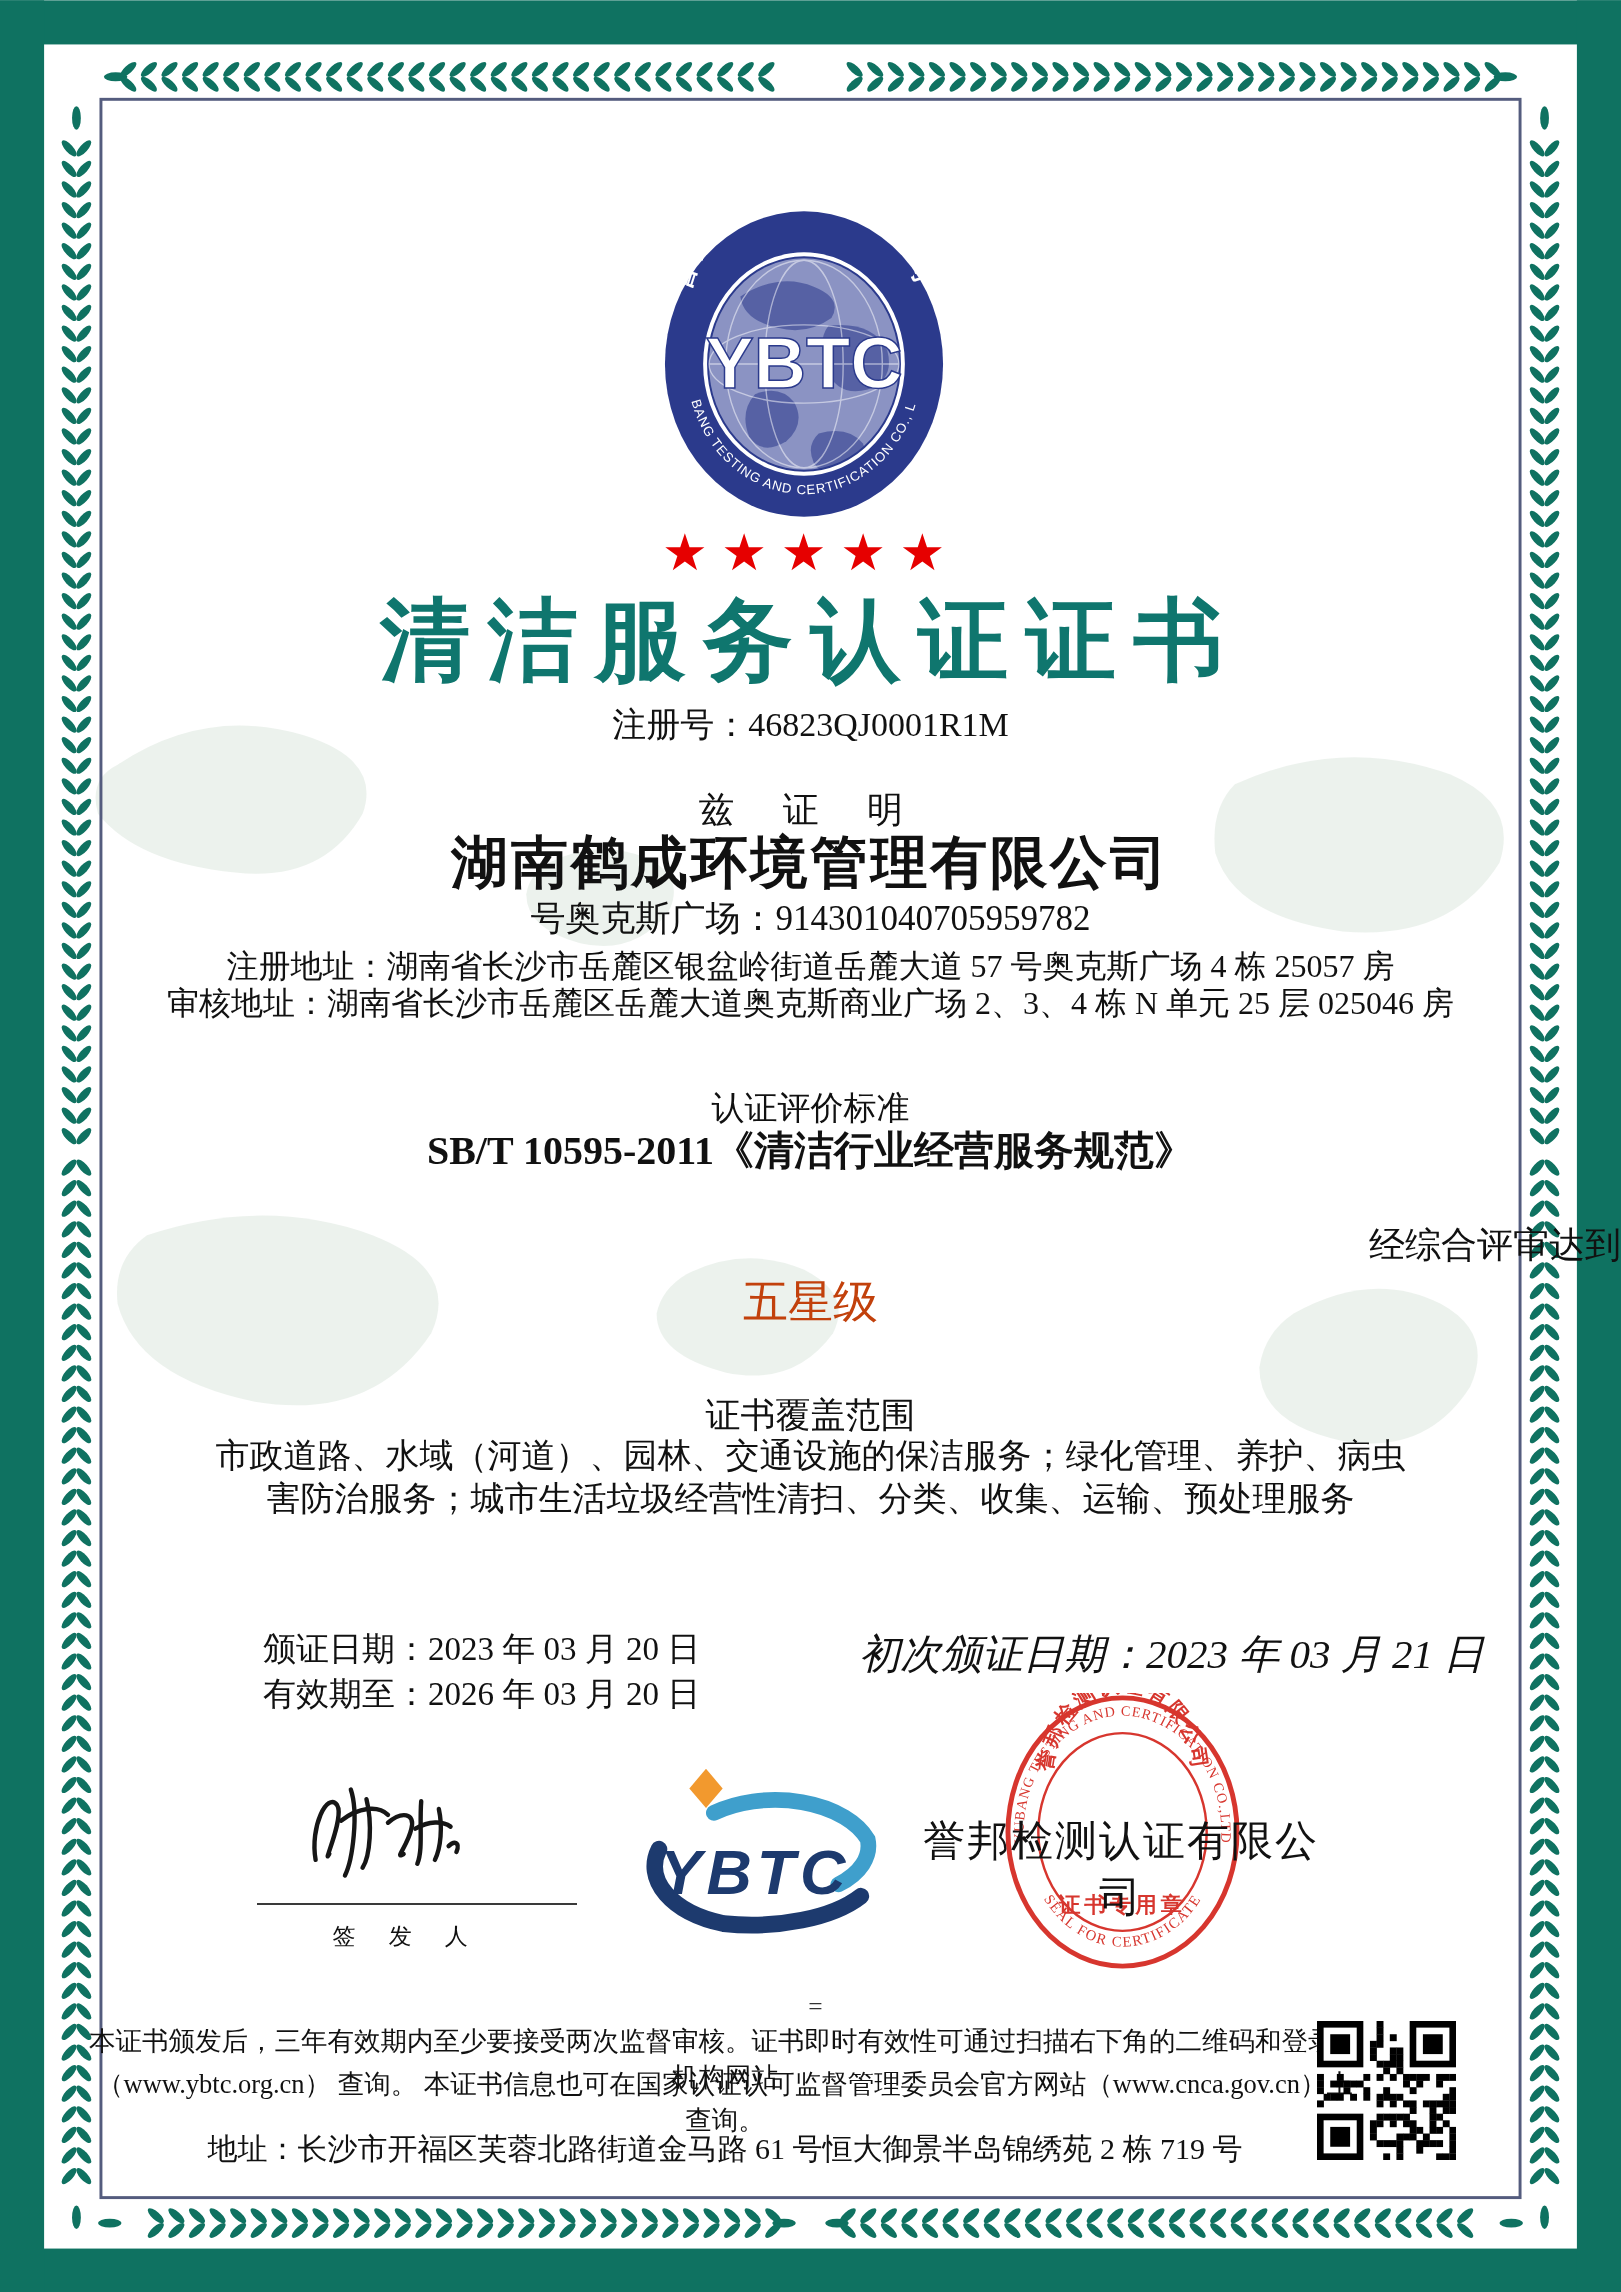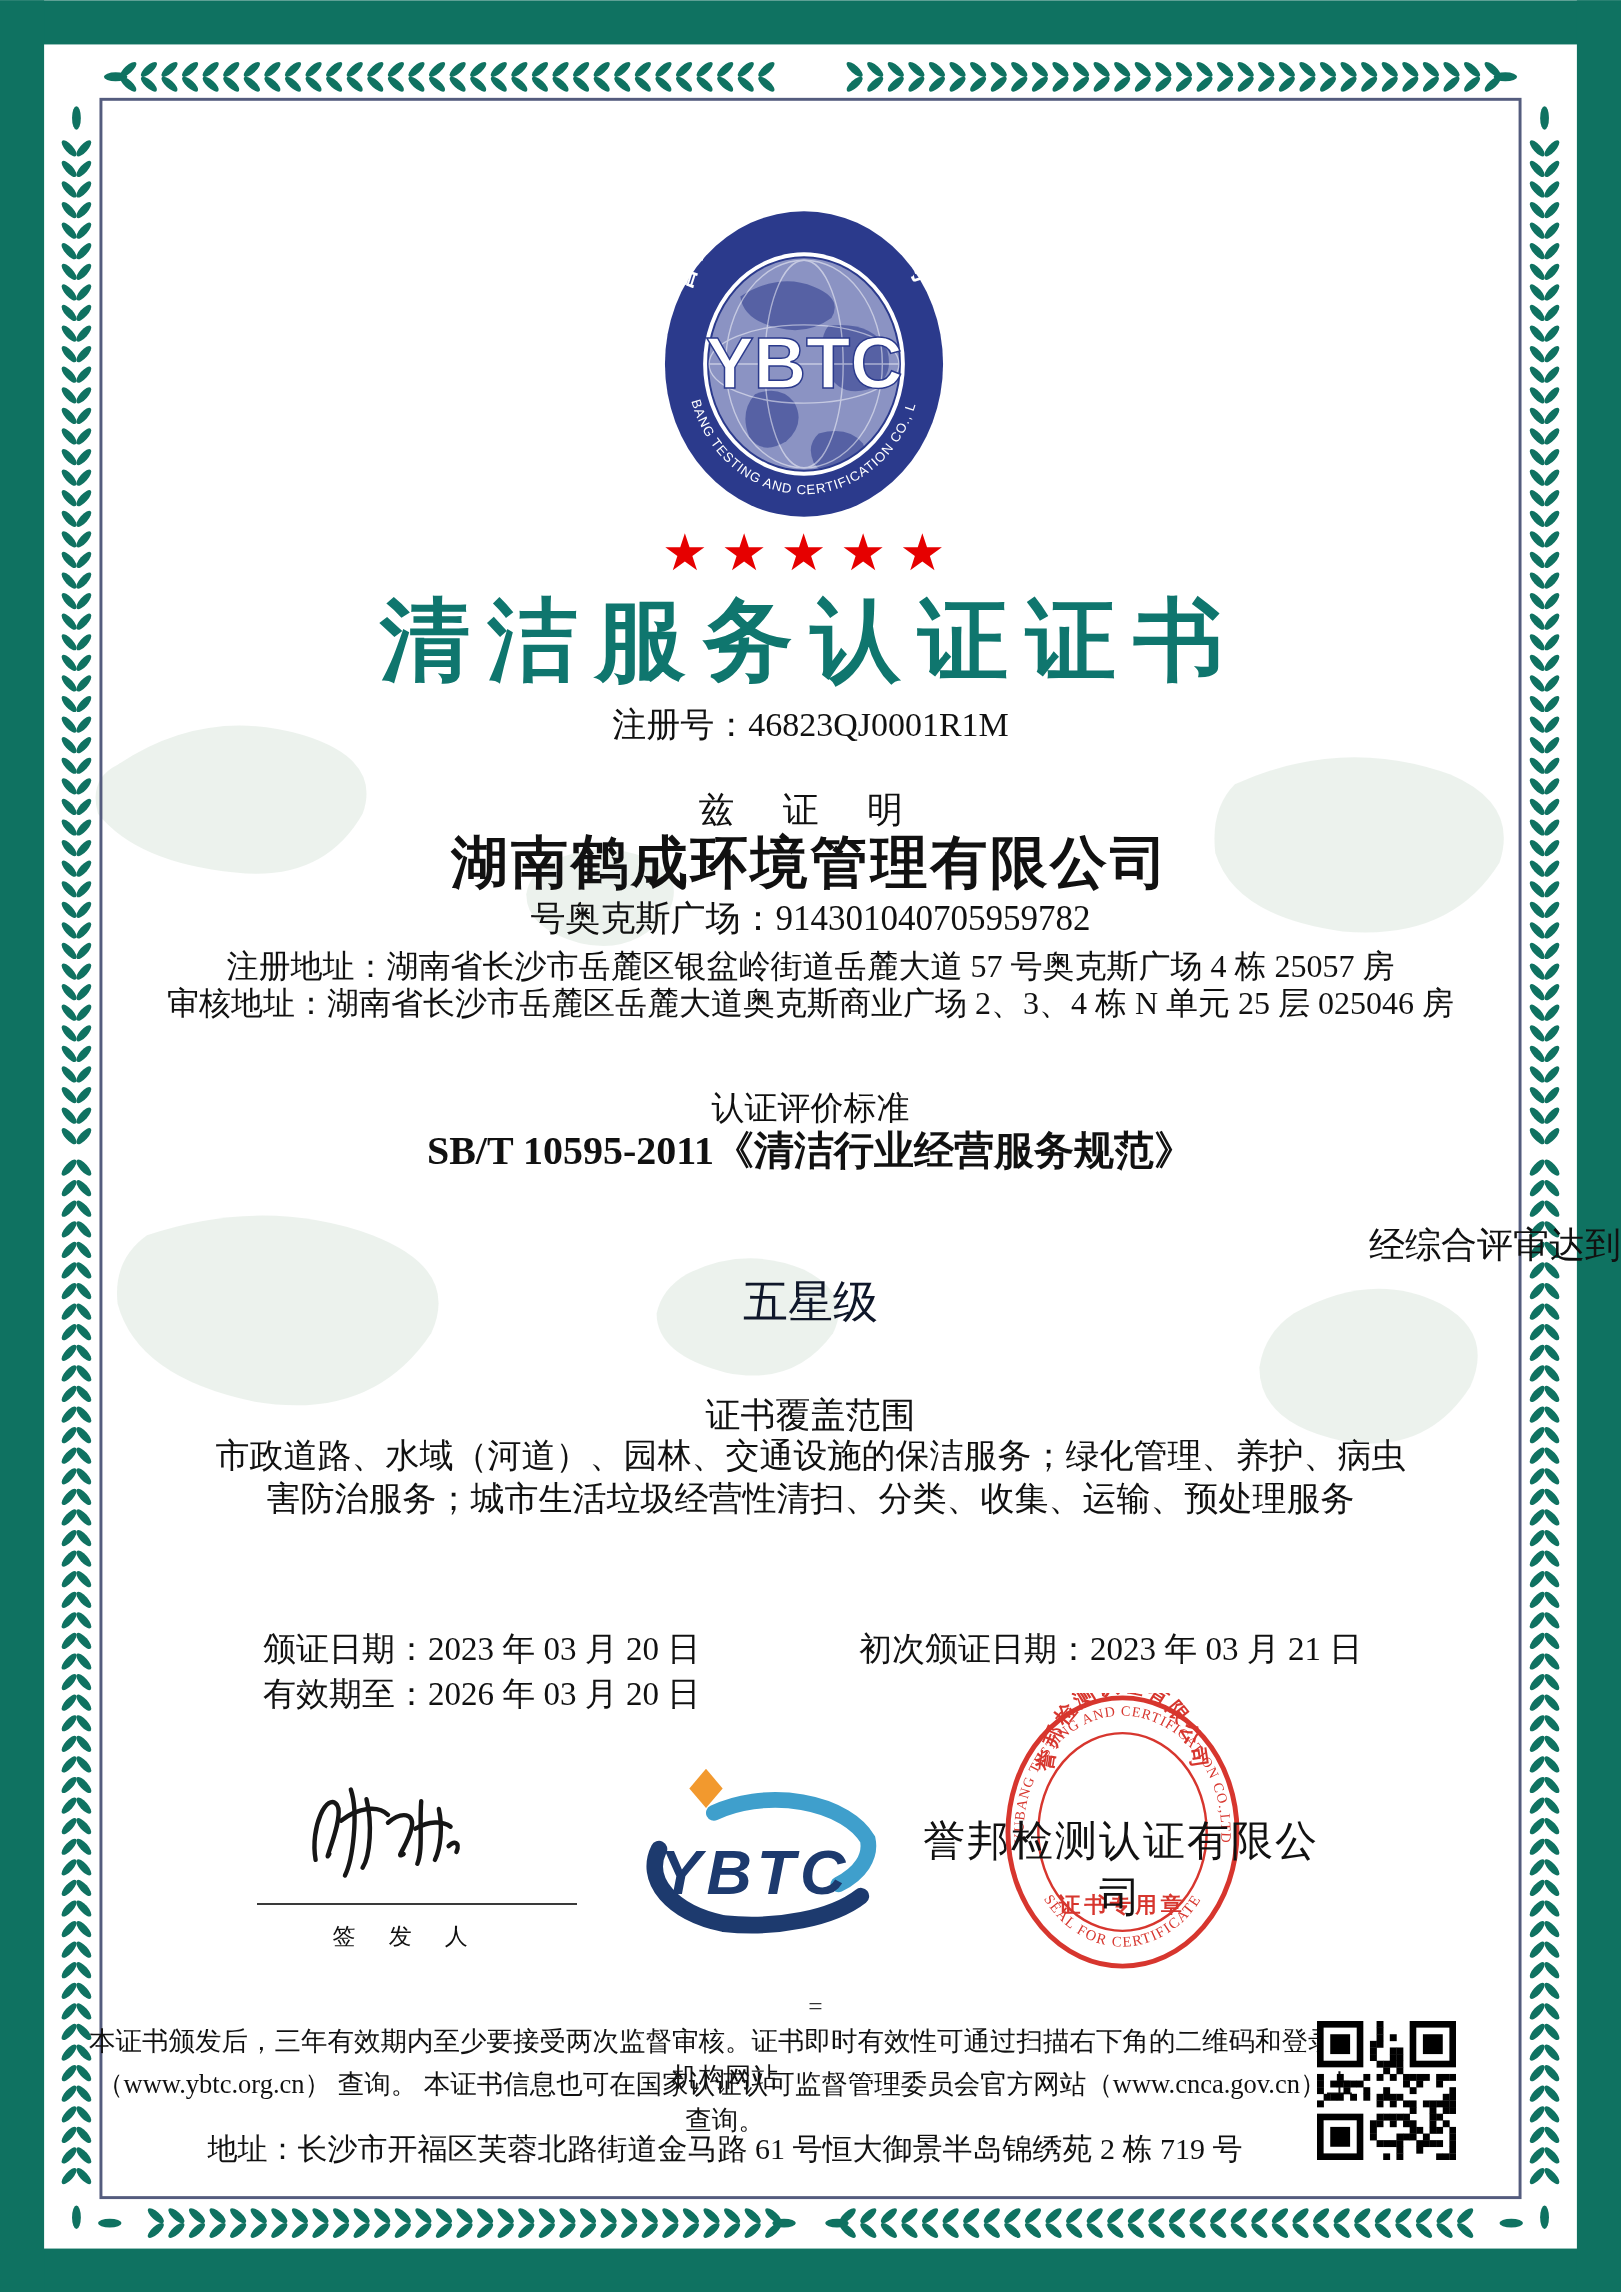--- a/index.html
+++ b/index.html
@@ -19,27 +19,27 @@
   .title{top:580px; font-family:"Liberation Sans","DejaVu Sans",sans-serif; font-weight:bold; font-size:90px; letter-spacing:17.6px; color:#0f766e;}
   .regno{top:702px; font-size:34px;}
   .certify{top:786px; font-size:36px; letter-spacing:19.6px;}
   .company{top:825px; font-family:"Liberation Sans","DejaVu Sans",sans-serif; font-weight:bold; font-size:57px; letter-spacing:2.9px;}
   .creditcode{top:895px; font-size:35px;}
   .addr1{top:945px; font-size:32px;}
   .addr2{top:982px; font-size:32px;}
   .stdlabel{top:1086px; font-size:33px;}
   .standard{top:1123px; font-size:40px; font-weight:bold;}
   .reviewlabel{top:1221px; font-size:36px;text-align:right;}
-  .rating{top:1272px; font-size:45px; color:#0f172a;}
+  .rating{top:1272px; font-size:45px; color:#c2410c;}
   .scopelabel{top:1392px; font-size:35px;}
   .scope1{top:1433px; font-size:34px;}
   .scope2{top:1476px; font-size:34px;}
   .issuedate{left:263px; top:1627px; font-size:33px;}
   .validuntil{left:263px; top:1672px; font-size:33px;}
-  .firstissue{left:859px; top:1627px; font-size:33px;}
+  .firstissue{left:859px; top:1627px; font-size:41px;font-style:italic;}
   .sigline{left:257px; top:1903px; width:320px; height:2px; background:#3a3a3a;}
   .signer{left:304px; top:1921px; width:206px; text-align:center; font-size:23px; letter-spacing:13.7px;}
   .issuer{left:919px; top:1813px; width:404px; text-align:center; font-size:42px; letter-spacing:2px; z-index:4;}
   .eqmark{top:1992px; left:796px; width:39px; text-align:center; font-size:25.5px; color:#333;}
   .f1{top:2023px; left:88px; width:1274px; text-align:center; font-size:26.5px;}
   .f2{top:2066px; left:88px; width:1274px; text-align:center; font-size:26.5px;}
   .faddr{top:2129px; left:88px; width:1274px; text-align:center; font-size:30px;}
 </style>
 </head>
 <body>

